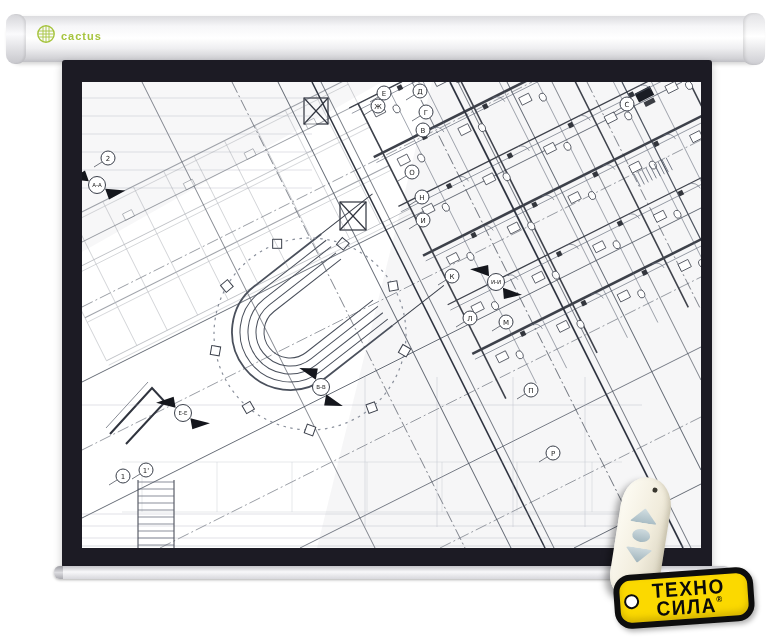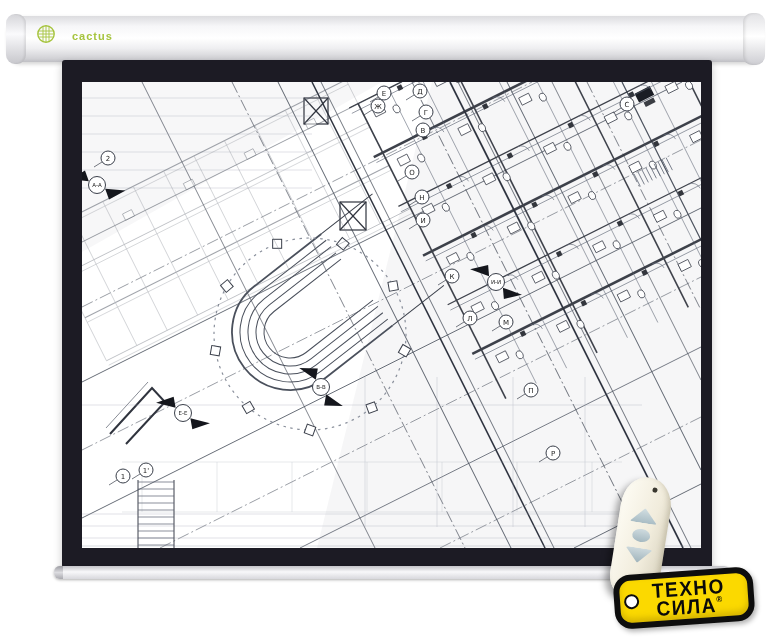--- a/index.html
+++ b/index.html
@@ -7,21 +7,21 @@
          font-family:"Liberation Sans",sans-serif;}
 
   
   .casing{position:absolute;left:8px;top:16px;width:754px;height:46px;border-radius:12px/16px;
           background:linear-gradient(180deg,#dcdcdf 0%,#f6f6f8 22%,#ffffff 48%,#efeff1 70%,#d2d2d6 92%,#bfbfc4 100%);
           box-shadow:0 2px 4px rgba(0,0,0,.18);}
   .casing-cap-left{position:absolute;left:-2px;top:-2px;width:20px;height:50px;border-radius:9px;
           background:linear-gradient(180deg,#d5d5d9,#fafafc 40%,#c7c7cc);box-shadow:inset -2px 0 2px rgba(0,0,0,.08);}
   .casing-cap-right{position:absolute;right:-3px;top:-3px;width:22px;height:52px;border-radius:9px;
           background:linear-gradient(180deg,#e2e2e5,#ffffff 45%,#cdcdd2);box-shadow:inset 2px 0 3px rgba(0,0,0,.10);}
-  .cactus-logo{position:absolute;left:28px;top:8px;display:flex;align-items:center;gap:16px;color:var(--logo-green,#a6c43e);}
+  .cactus-logo{position:absolute;left:28px;top:8px;display:flex;align-items:center;gap:5px;color:var(--logo-green,#a6c43e);}
   .cactus-text{font-size:11px;font-weight:bold;letter-spacing:1px;}
 
   
   .screen-frame{position:absolute;left:62px;top:60px;width:650px;height:508px;background:var(--frame,#1c1b24);
           border-radius:3px;box-shadow:0 4px 8px rgba(0,0,0,.22);}
   .screen-surface{position:absolute;left:20px;top:22px;width:619px;height:466px;background:#fff;overflow:hidden;}
   .screen-surface svg{display:block;width:619px;height:466px;}
 
   
   .weight-bar{position:absolute;left:54px;top:566px;width:676px;height:13px;border-radius:6px;

